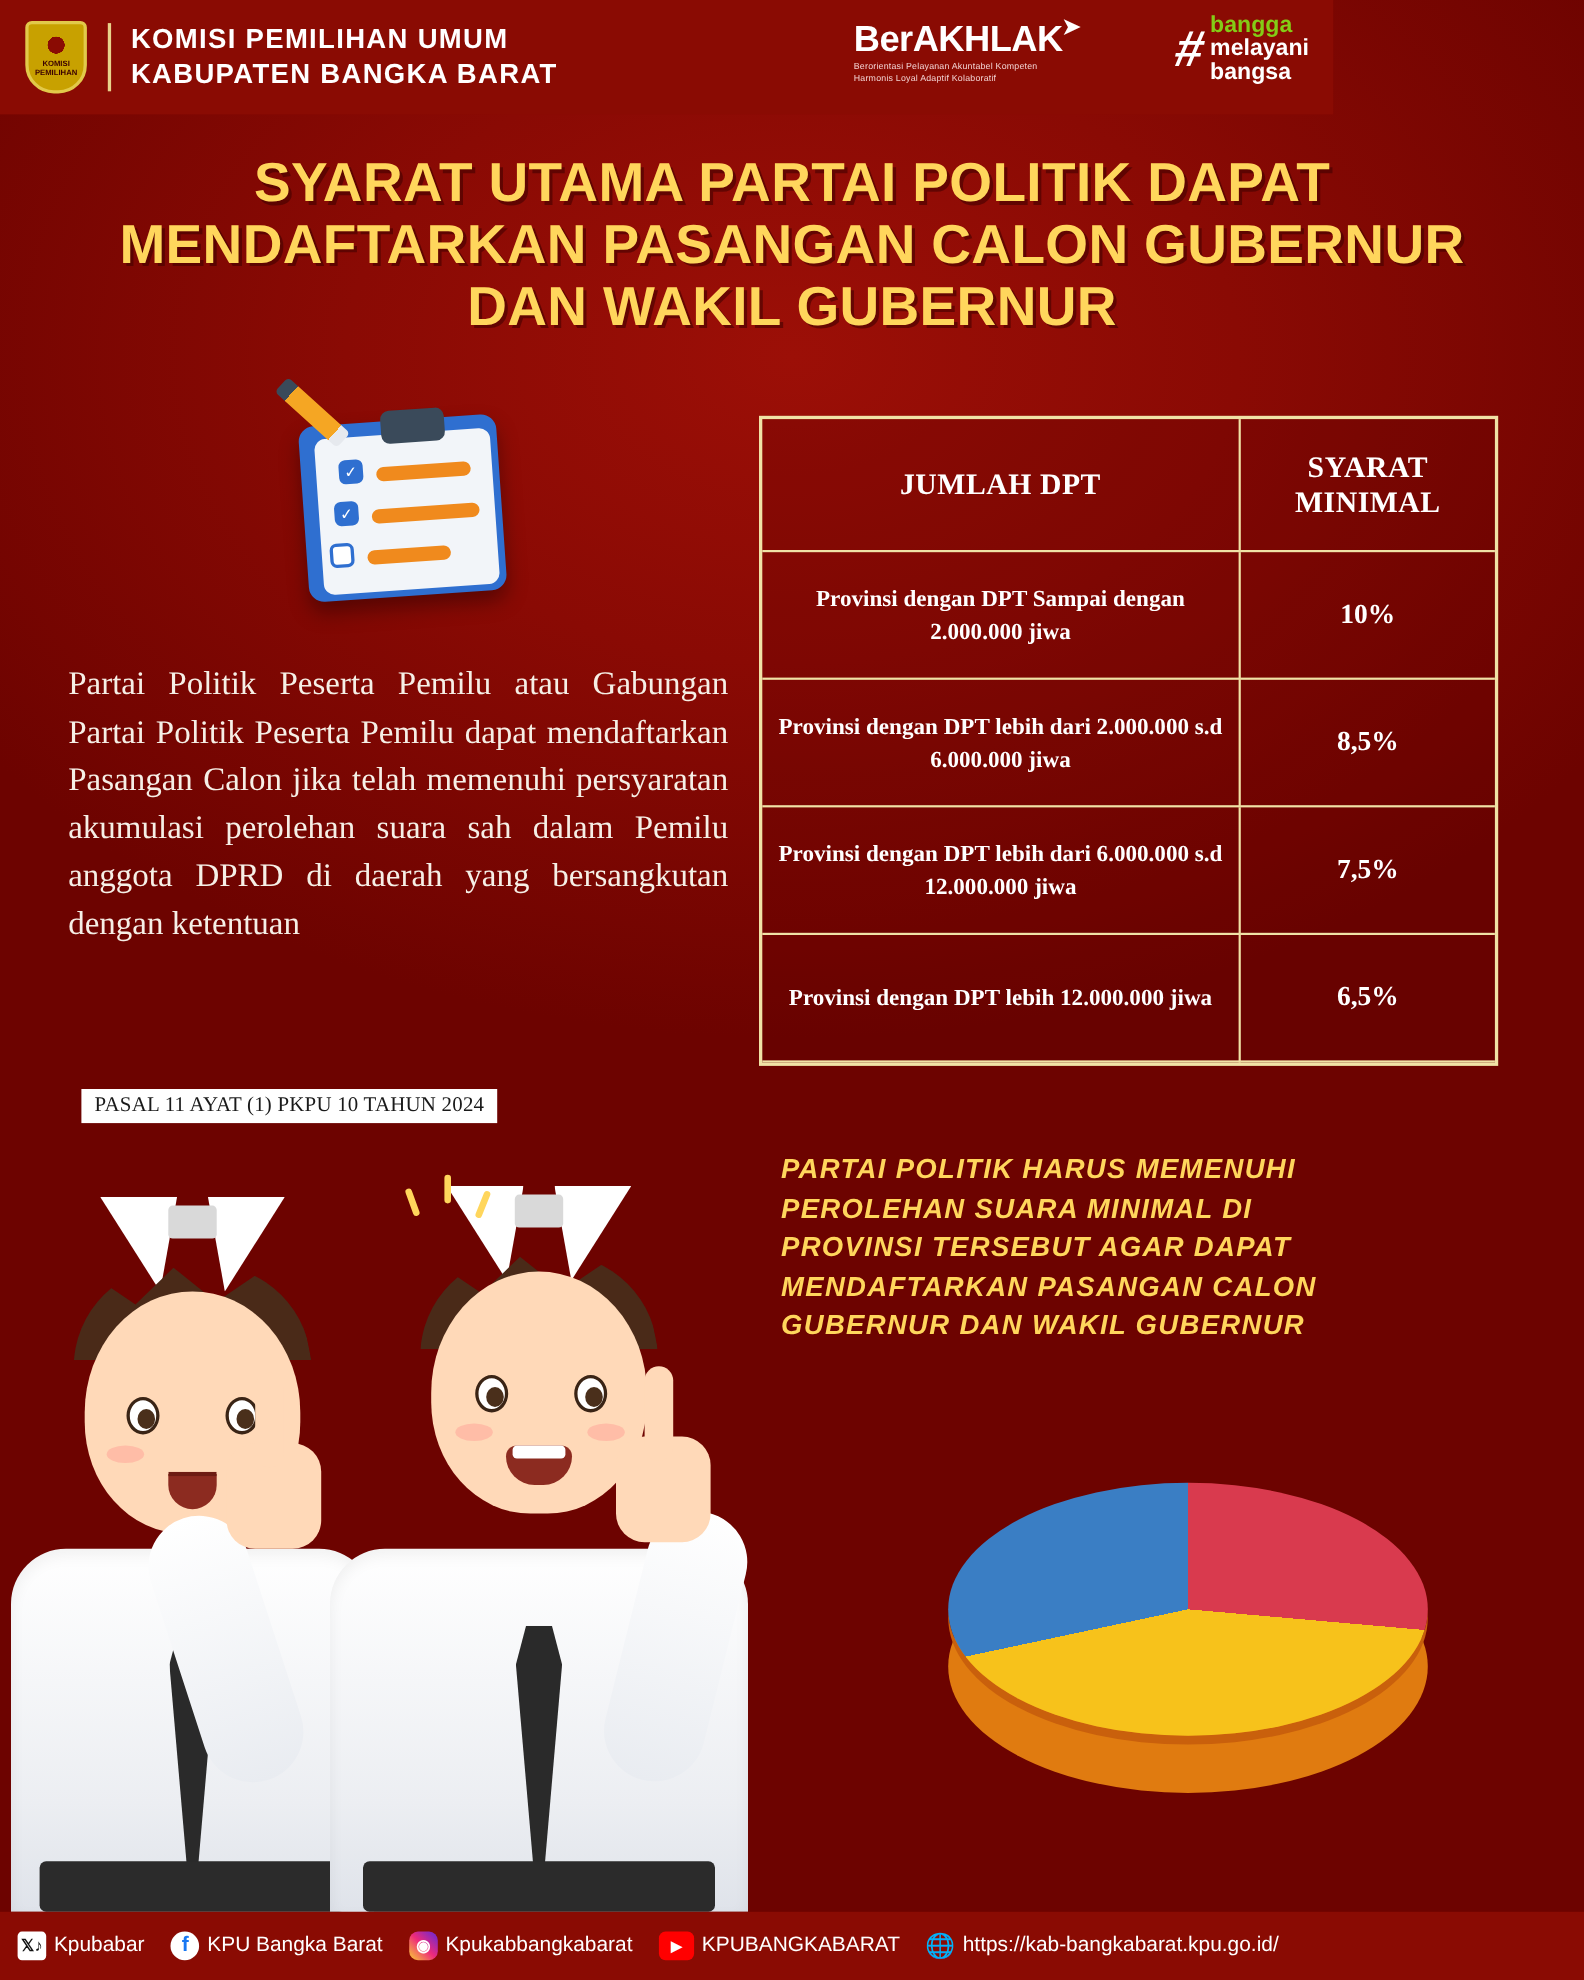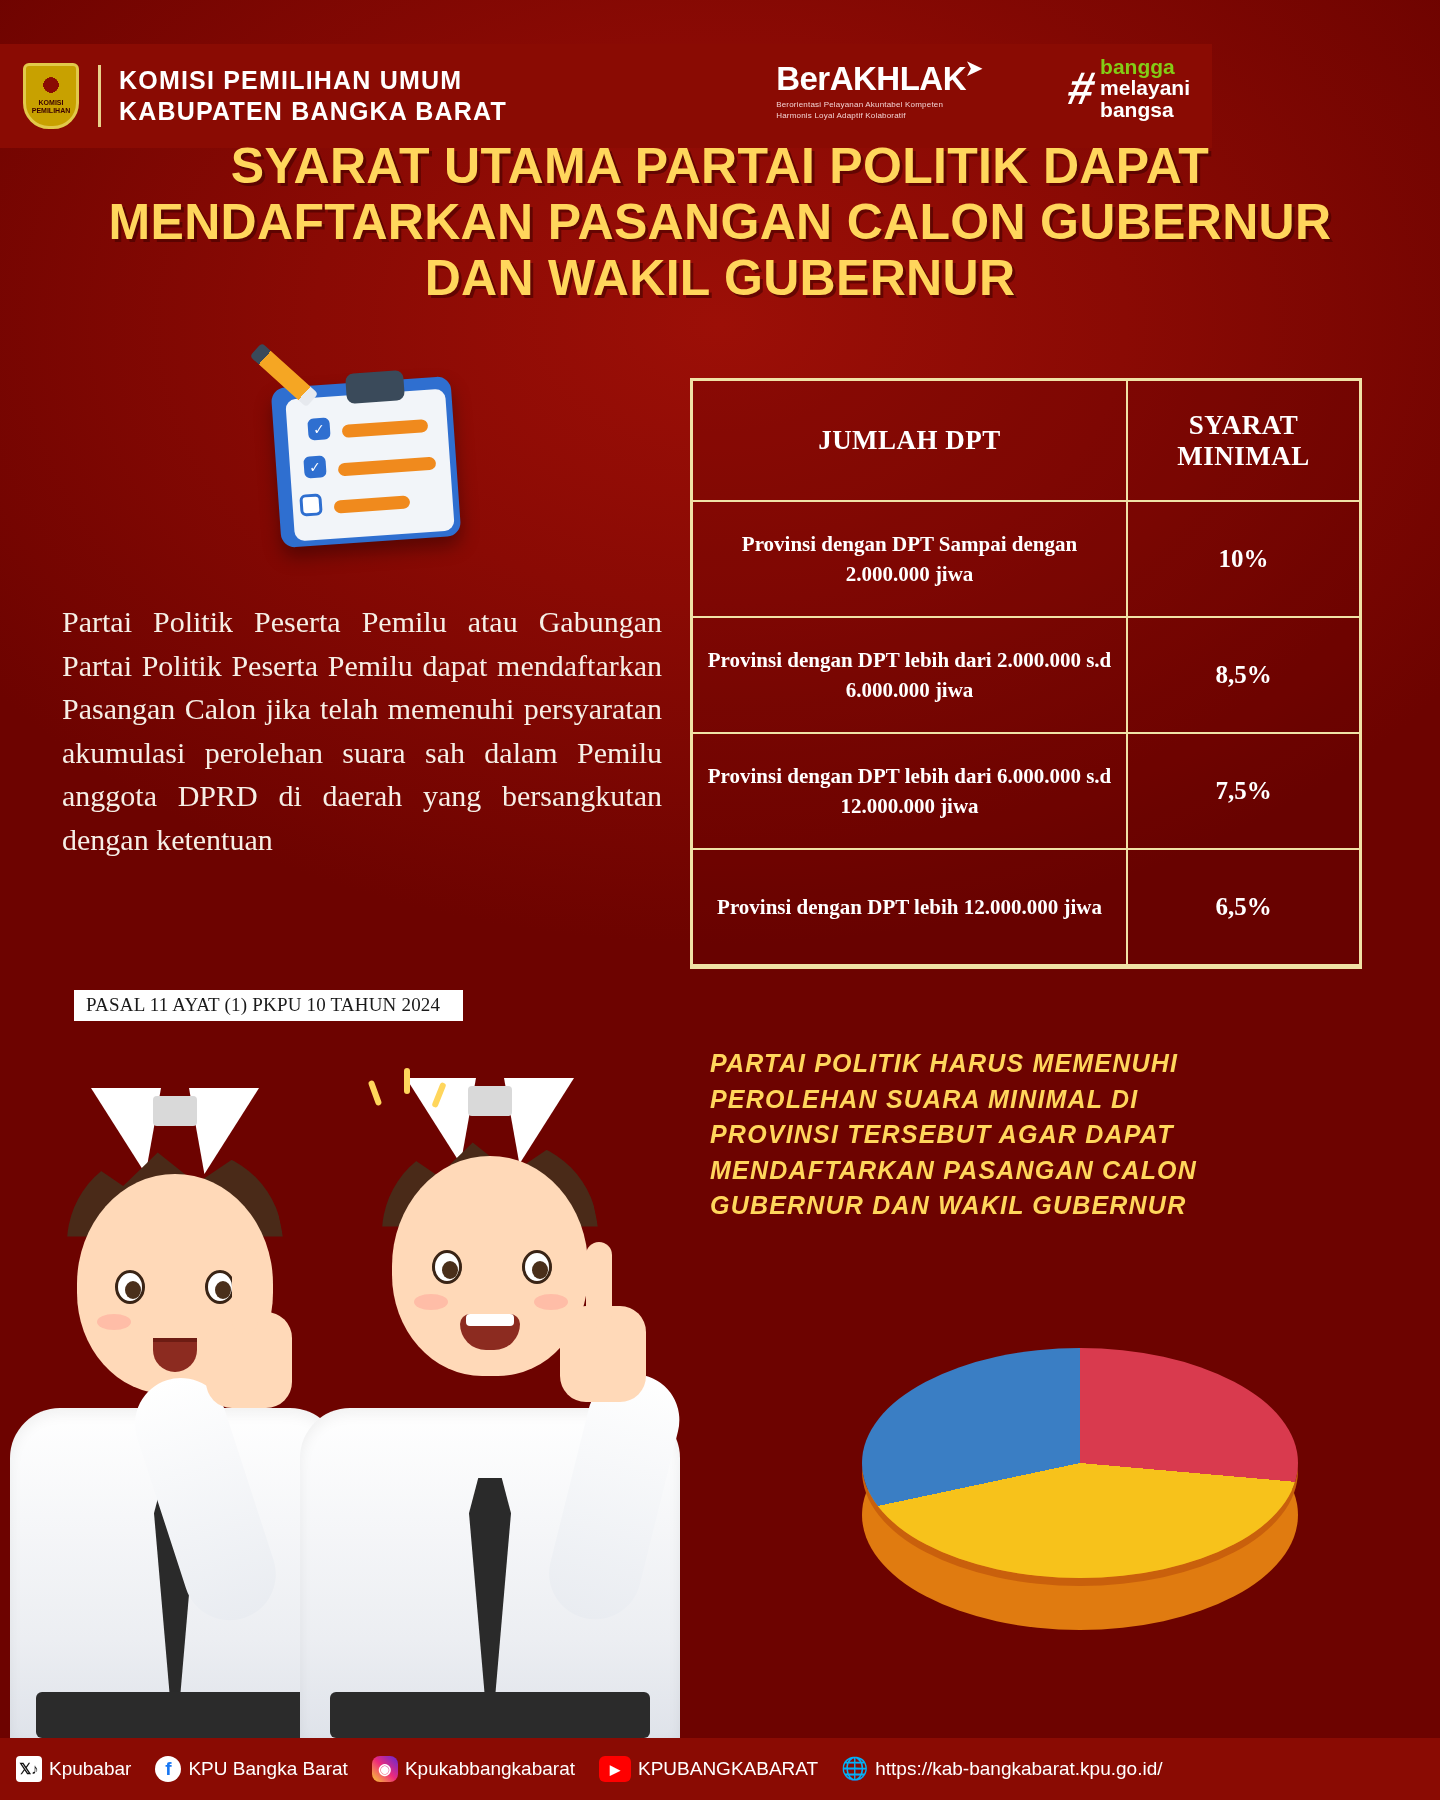--- a/index.html
+++ b/index.html
@@ -15,21 +15,21 @@
     background:
       radial-gradient(ellipse 900px 620px at 50% 18%, #9c0f07 0%, #8a0a04 45%, #6d0300 100%),
       linear-gradient(180deg, #8d0b04 0%, #720200 55%, #5d0000 100%);
     overflow: hidden;
   }
 
   
   .header {
     position: absolute; top: 0; left: 0; width: 1212px; height: 104px;
     background: #8a0b03;
-    display: flex; align-items: center; margin-top: 44px;
+    display: flex; align-items: center;
   }
   .kpu-logo {
     position: relative;
     width: 62px; height: 72px; margin-left: 20px;
     display: flex; align-items: center; justify-content: center;
   }
   .kpu-logo .shield {
     width: 56px; height: 66px;
     background: #c8a100;
     border: 3px solid #e2c94a;
@@ -145,21 +145,21 @@
     font-family: "Liberation Serif", serif;
     font-size: 30px; line-height: 1.45;
     text-align: justify;
     text-justify: inter-word;
   }
   .pasal {
     position: absolute; left: 74px; top: 990px;
     background: #ffffff; color: #1a1a1a;
     font-family: "Liberation Serif", serif;
     font-size: 19px; font-weight: normal;
-    padding: 4px 23px 5px 12px;
+    padding: 4px 12px 5px 12px;
     letter-spacing: .2px;
   }
 
   
   .table-wrap {
     position: absolute; left: 690px; top: 378px; width: 672px;
     border: 3px solid #f0e2a6;
     background: rgba(90,0,0,.25);
   }
   table { width: 100%; border-collapse: collapse; }

